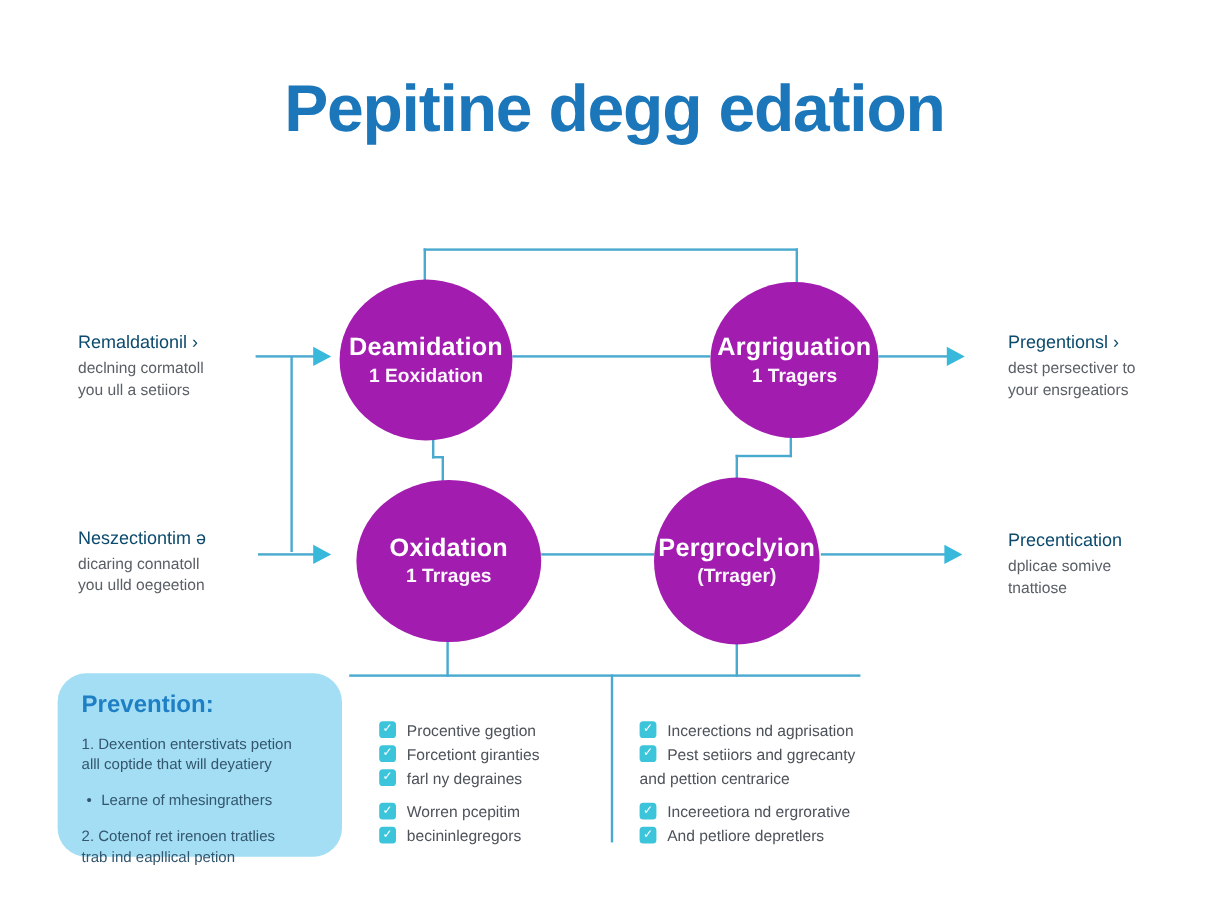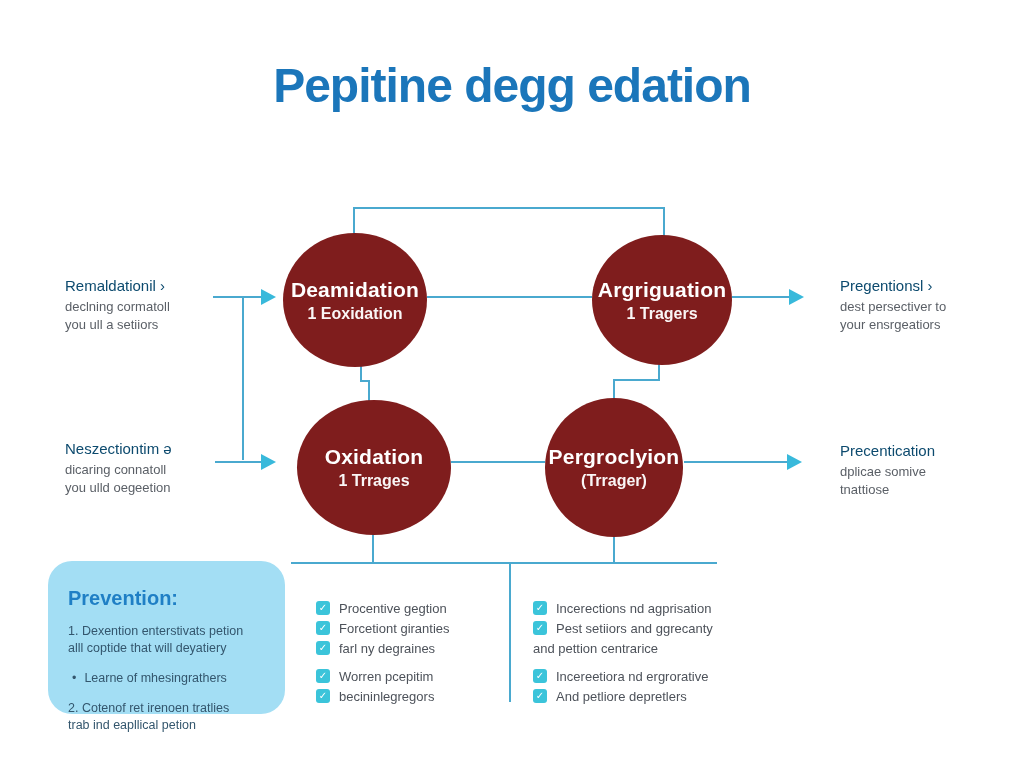--- a/index.html
+++ b/index.html
@@ -1,42 +1,42 @@
 <!DOCTYPE html>
 <html><head>
 <meta charset="utf-8">
 <style>
   html,body{margin:0;padding:0;background:#ffffff;}
   .stage{position:relative;width:1024px;height:768px;background:#ffffff;
          font-family:"Liberation Sans",sans-serif;overflow:hidden;}
 
   .page-title{position:absolute;top:58px;left:0;width:100%;text-align:center;
-              font-size:48px;font-weight:bold;color:#1b76ba;letter-spacing:-1px;margin:0;}
+              font-size:55px;font-weight:bold;color:#1b76ba;letter-spacing:-1px;margin:0;}
 
   
   .hline{position:absolute;height:2px;background:#4aa9cf;}
   .vline{position:absolute;width:2px;background:#4aa9cf;}
   .arrowhead{position:absolute;width:0;height:0;
              border-top:8px solid transparent;border-bottom:8px solid transparent;
              border-left:15px solid #38b9db;}
 
   
-  .node{position:absolute;border-radius:50%;background:#7f1d1d;color:#ffffff;
+  .node{position:absolute;border-radius:50%;background:#a21caf;color:#ffffff;
         display:flex;flex-direction:column;align-items:center;justify-content:center;
         text-align:center;}
   .node-line1{font-size:21px;font-weight:bold;letter-spacing:.2px;}
   .node-line2{font-size:16px;font-weight:bold;margin-top:3px;opacity:.96;}
 
   
   .note{position:absolute;font-size:13px;color:#5a5f66;line-height:18px;width:170px;}
   .note-heading{font-size:15px;font-weight:normal;color:#0c4a6e;margin-bottom:3px;}
 
   
   .prevention{position:absolute;left:48px;top:561px;width:237px;height:153px;
-              background:#a3def4;border-radius:24px;padding:24px 18px;box-sizing:border-box;}
+              background:#a3def4;border-radius:24px;padding:13px 18px;box-sizing:border-box;}
   .prevention-title{font-size:20px;font-weight:bold;color:#1f7fc5;margin:2px 0 10px 2px;}
   .prev-item{font-size:12.5px;color:#33566d;line-height:17px;margin:13px 0 8px 2px;}
   .prev-bullet{display:flex;}
   .bullet-glyph{margin:0 8px 0 4px;}
 
   
   .check-group{position:absolute;}
   .check-row{display:flex;align-items:flex-start;margin-bottom:3px;}
   .checkbox{width:14px;height:14px;border-radius:3px;background:#3bc4da;color:#ffffff;
             font-size:10px;line-height:14px;text-align:center;flex:0 0 14px;

